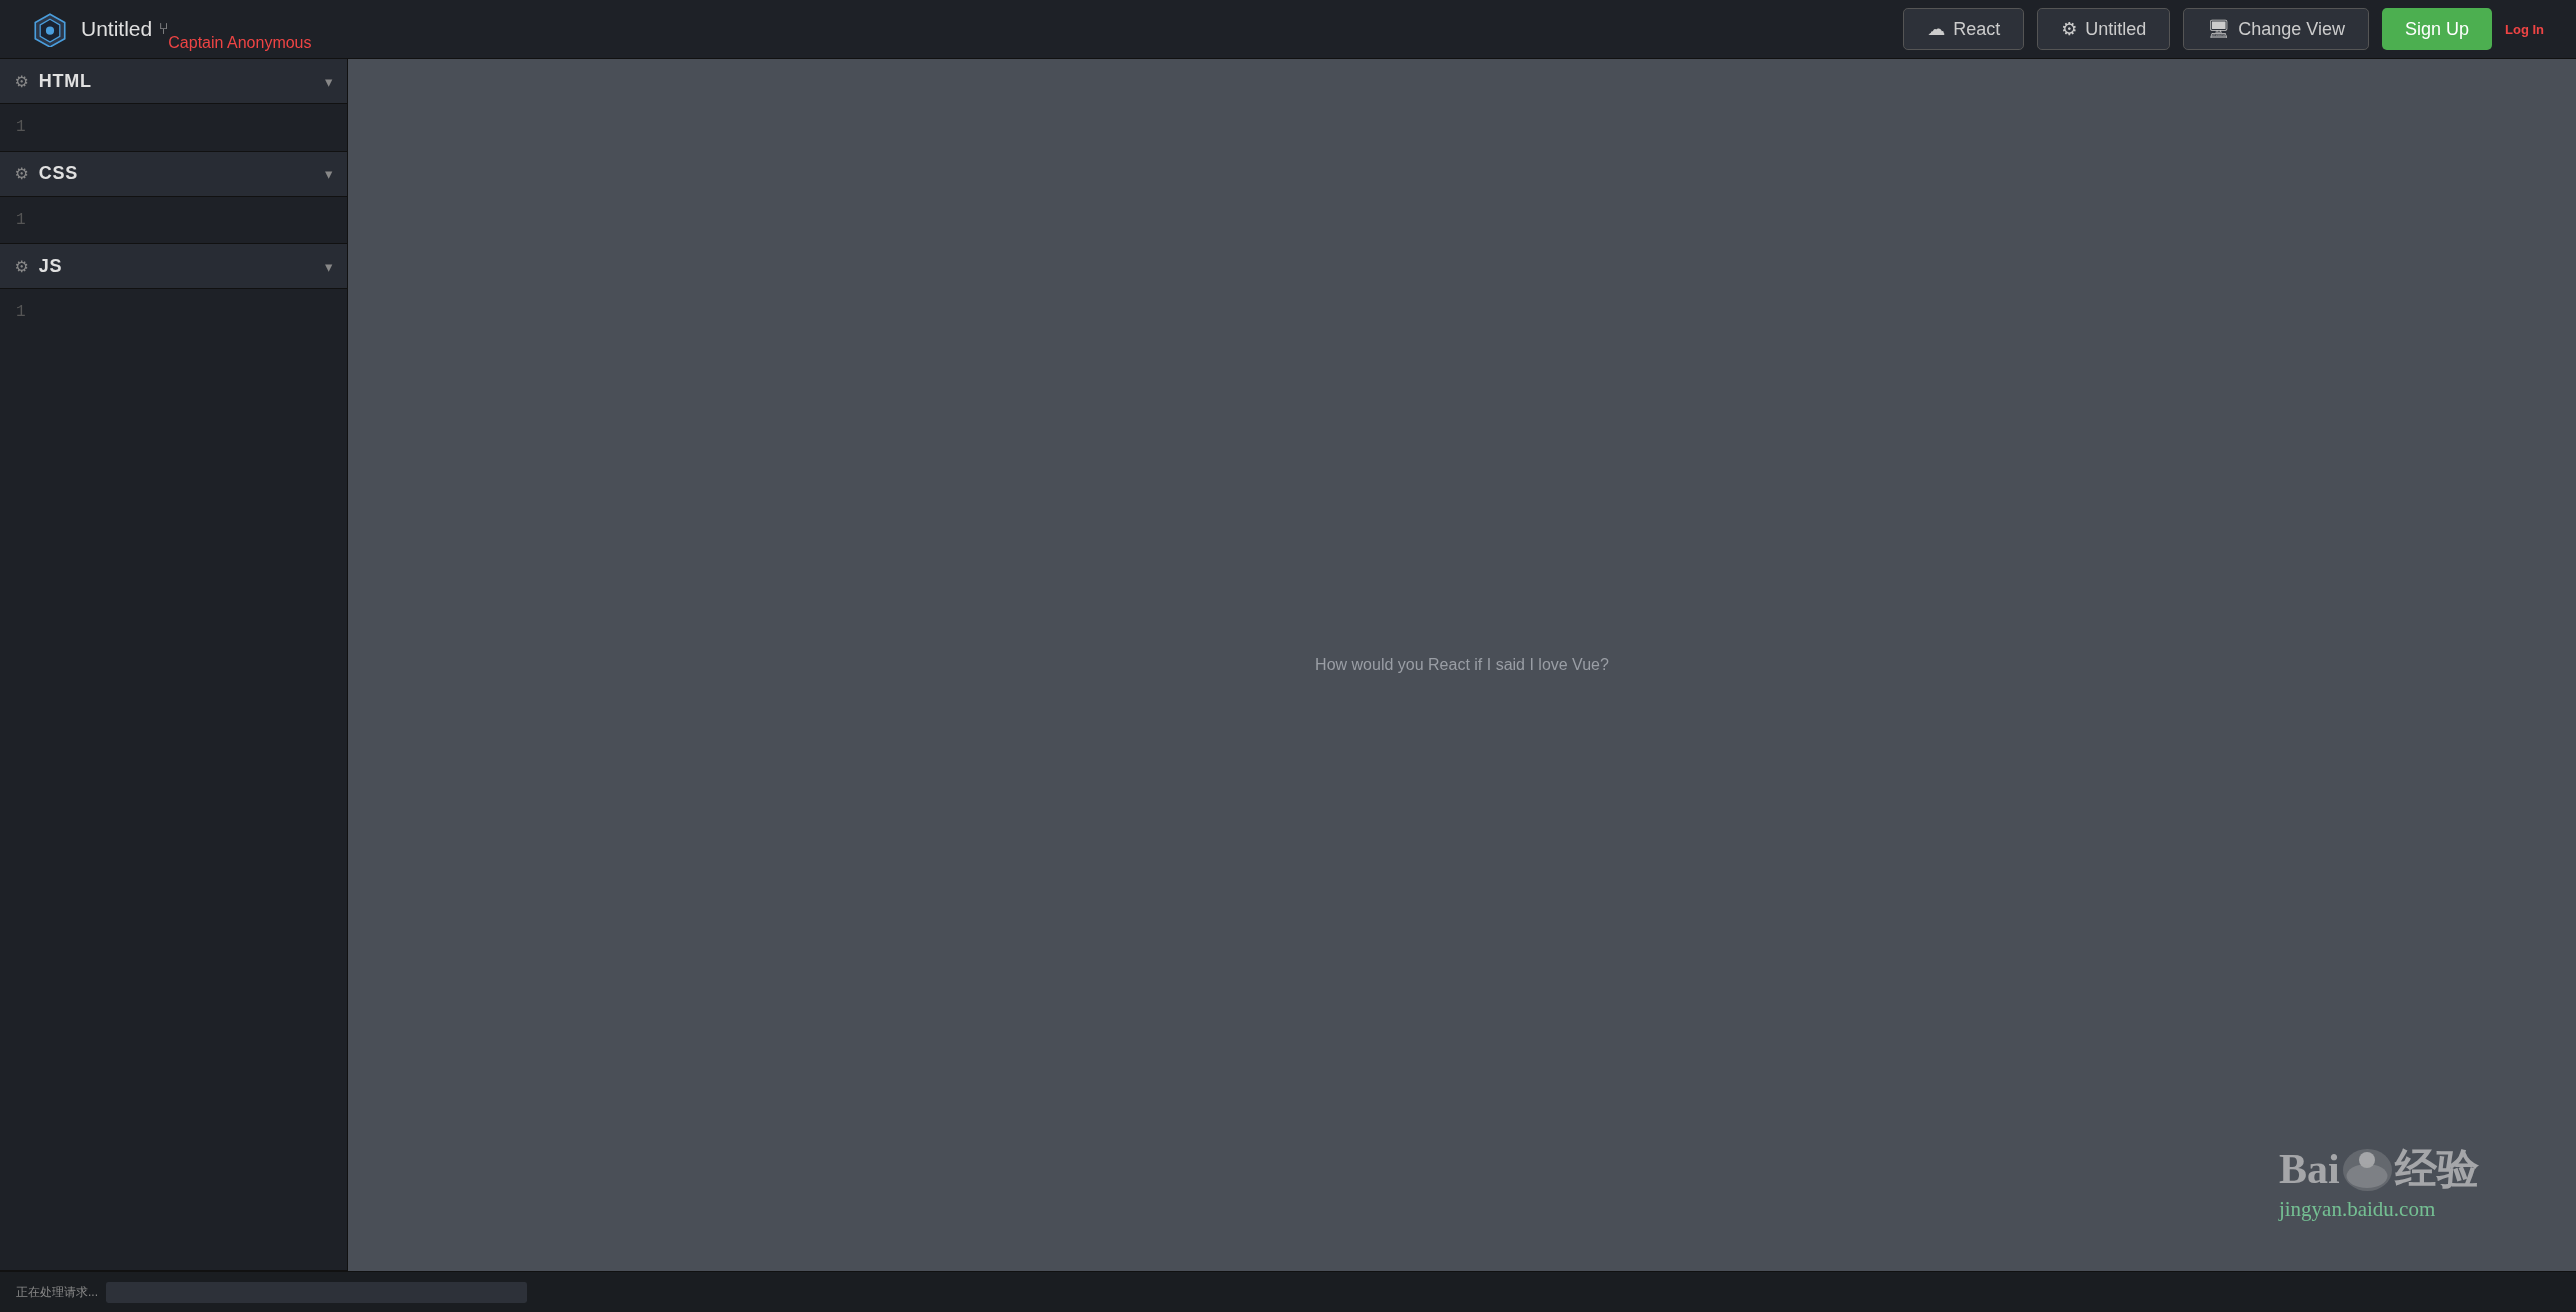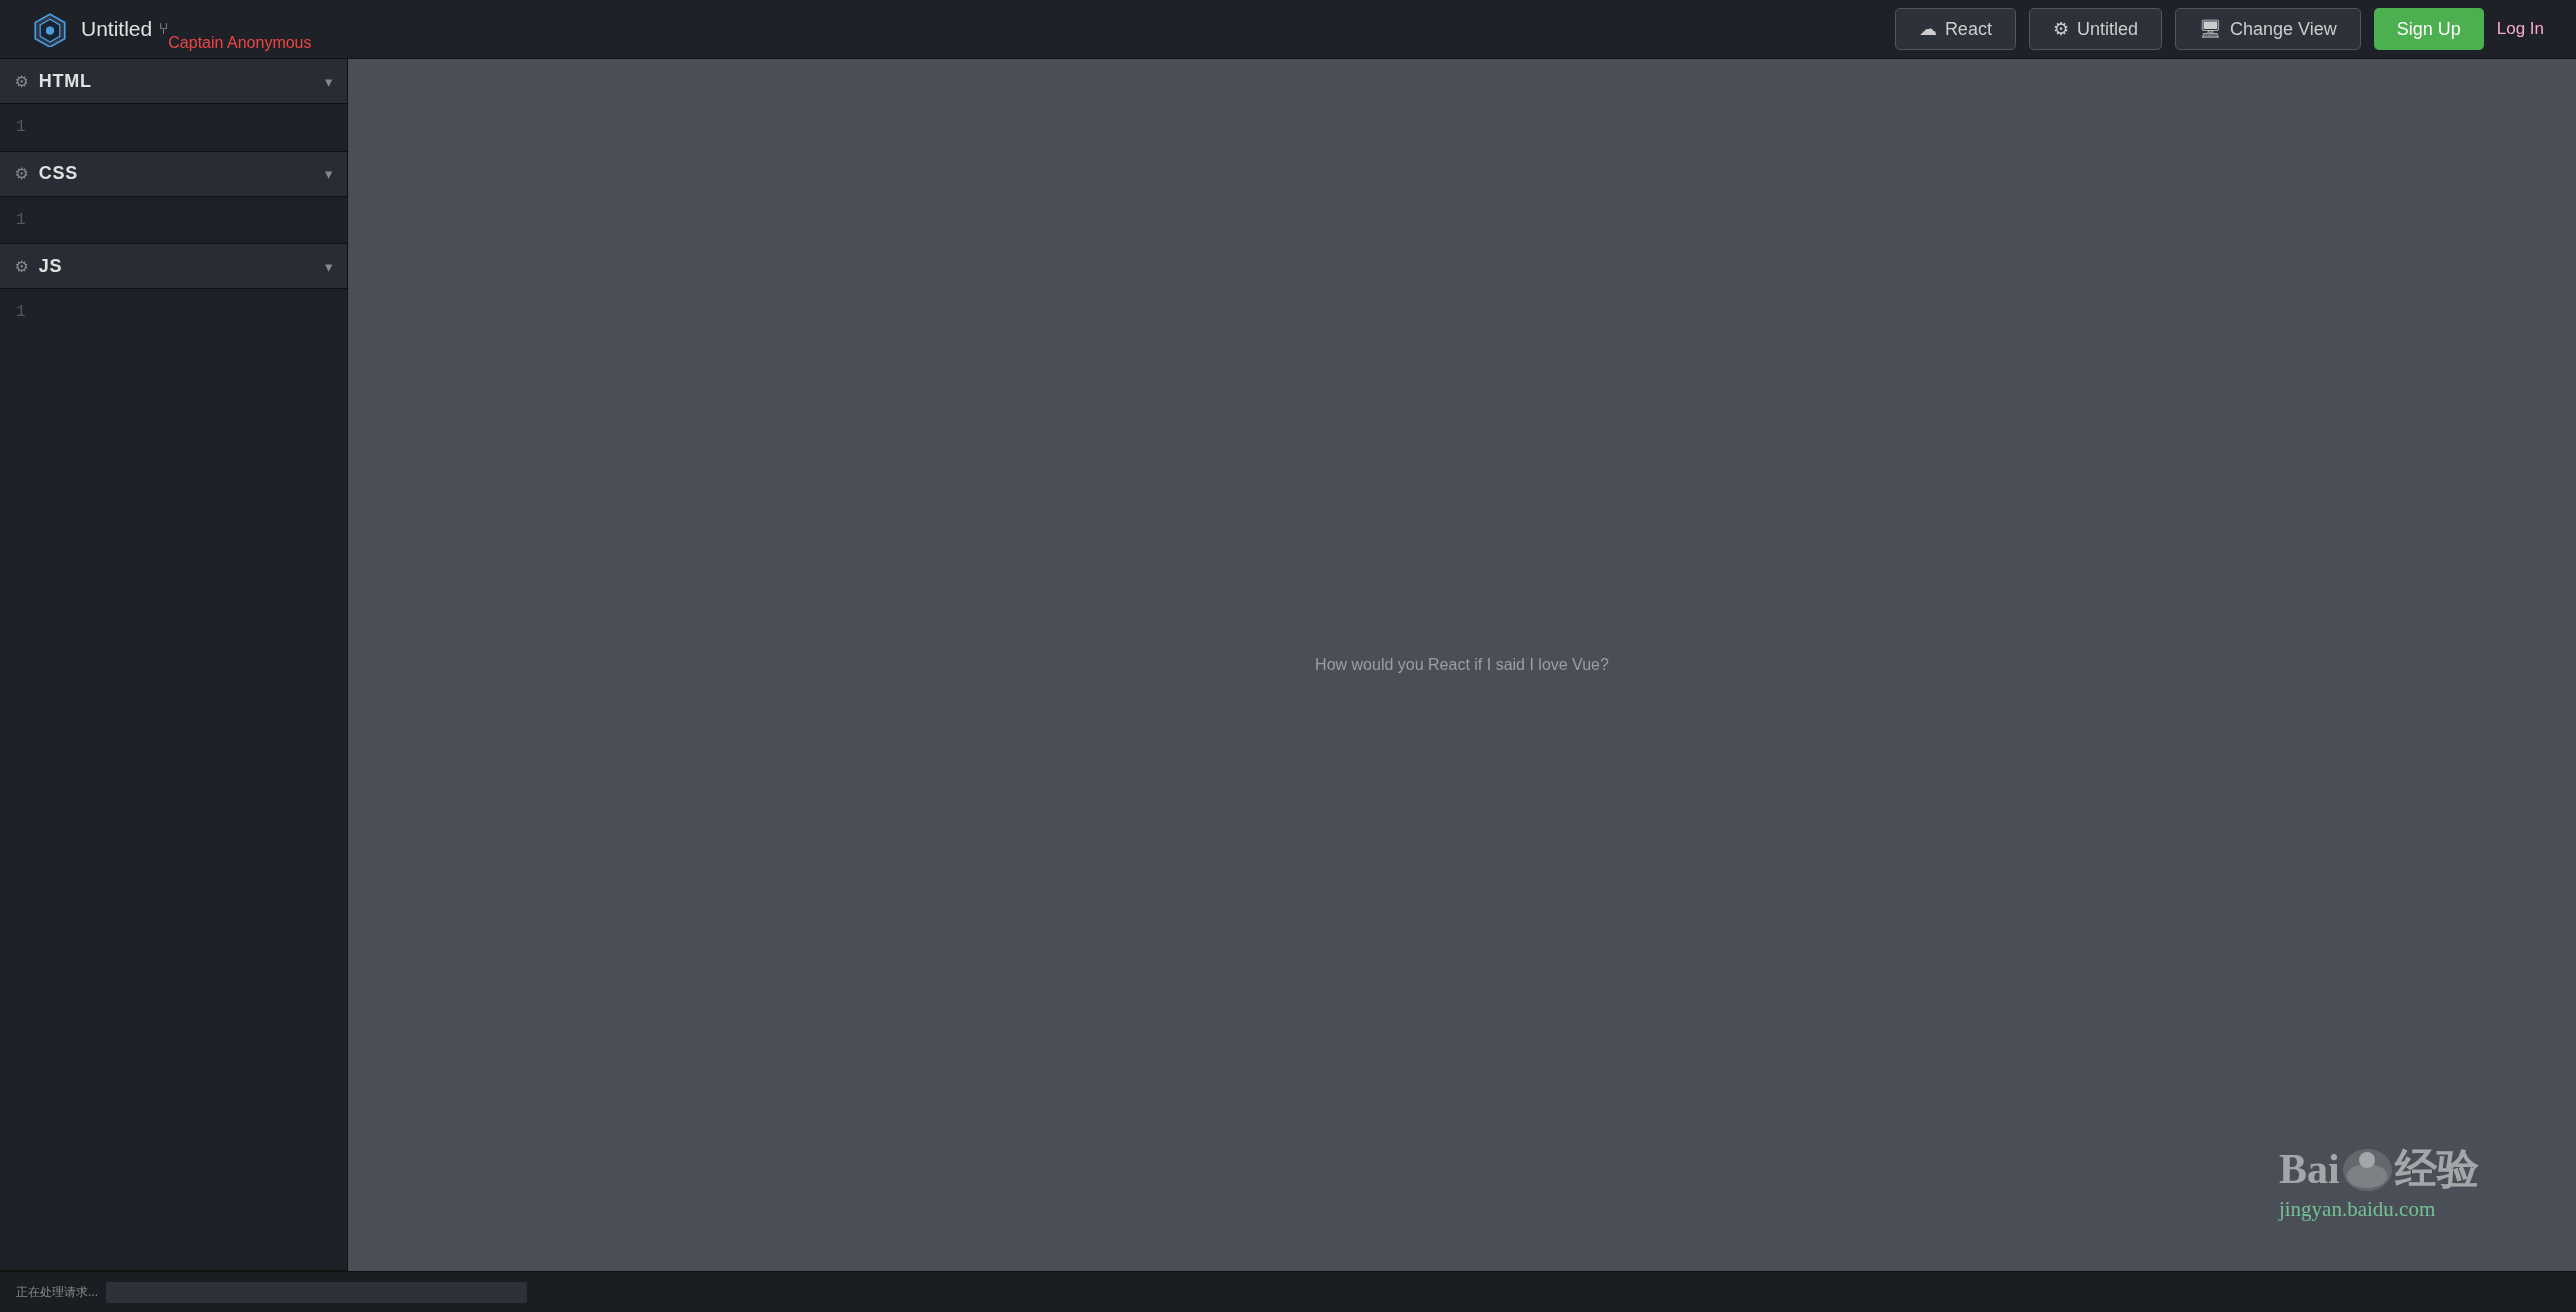--- a/index.html
+++ b/index.html
@@ -103,24 +103,25 @@
     }
 
     .signup-btn {
       background: #4caf50;
       color: #fff;
       border: none;
     }
 
     .login-btn {
       background: transparent;
-      color: #f9a8d4;
+      color: #ef4444;
       border: none;
-      font-size: 17px;
+      font-size: 13px;
       cursor: pointer;
+      font-weight: bold;
     }
 
     
     .main-content {
       display: flex;
       flex: 1;
       overflow: hidden;
     }
 
     

